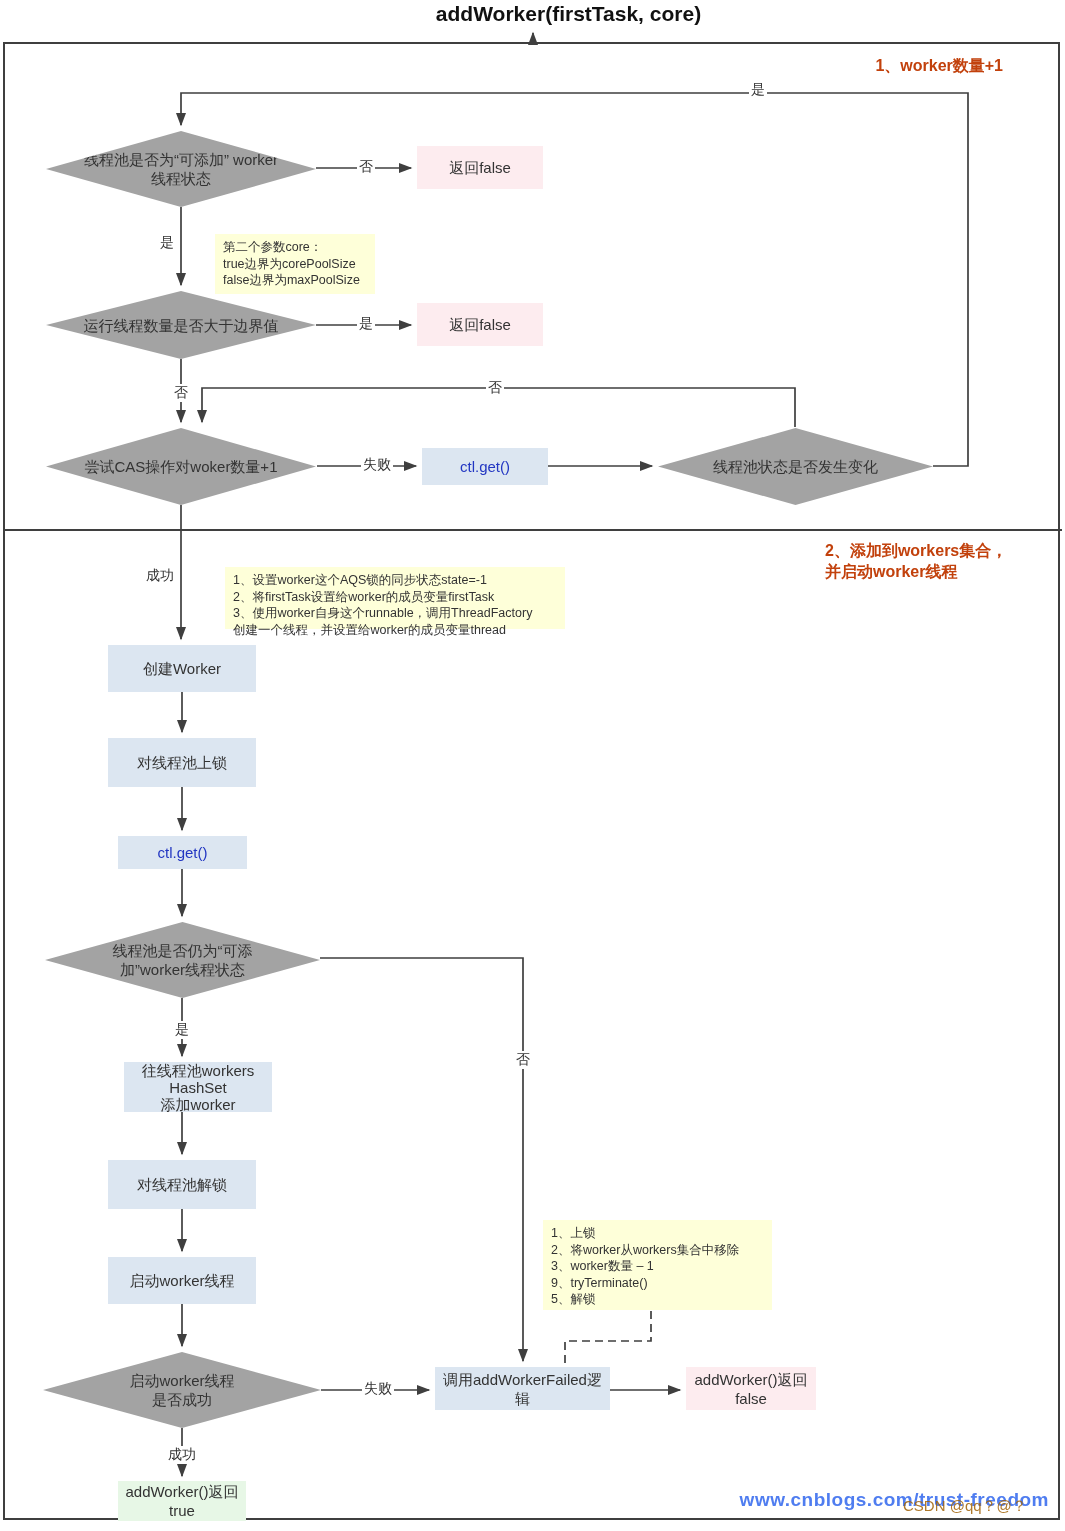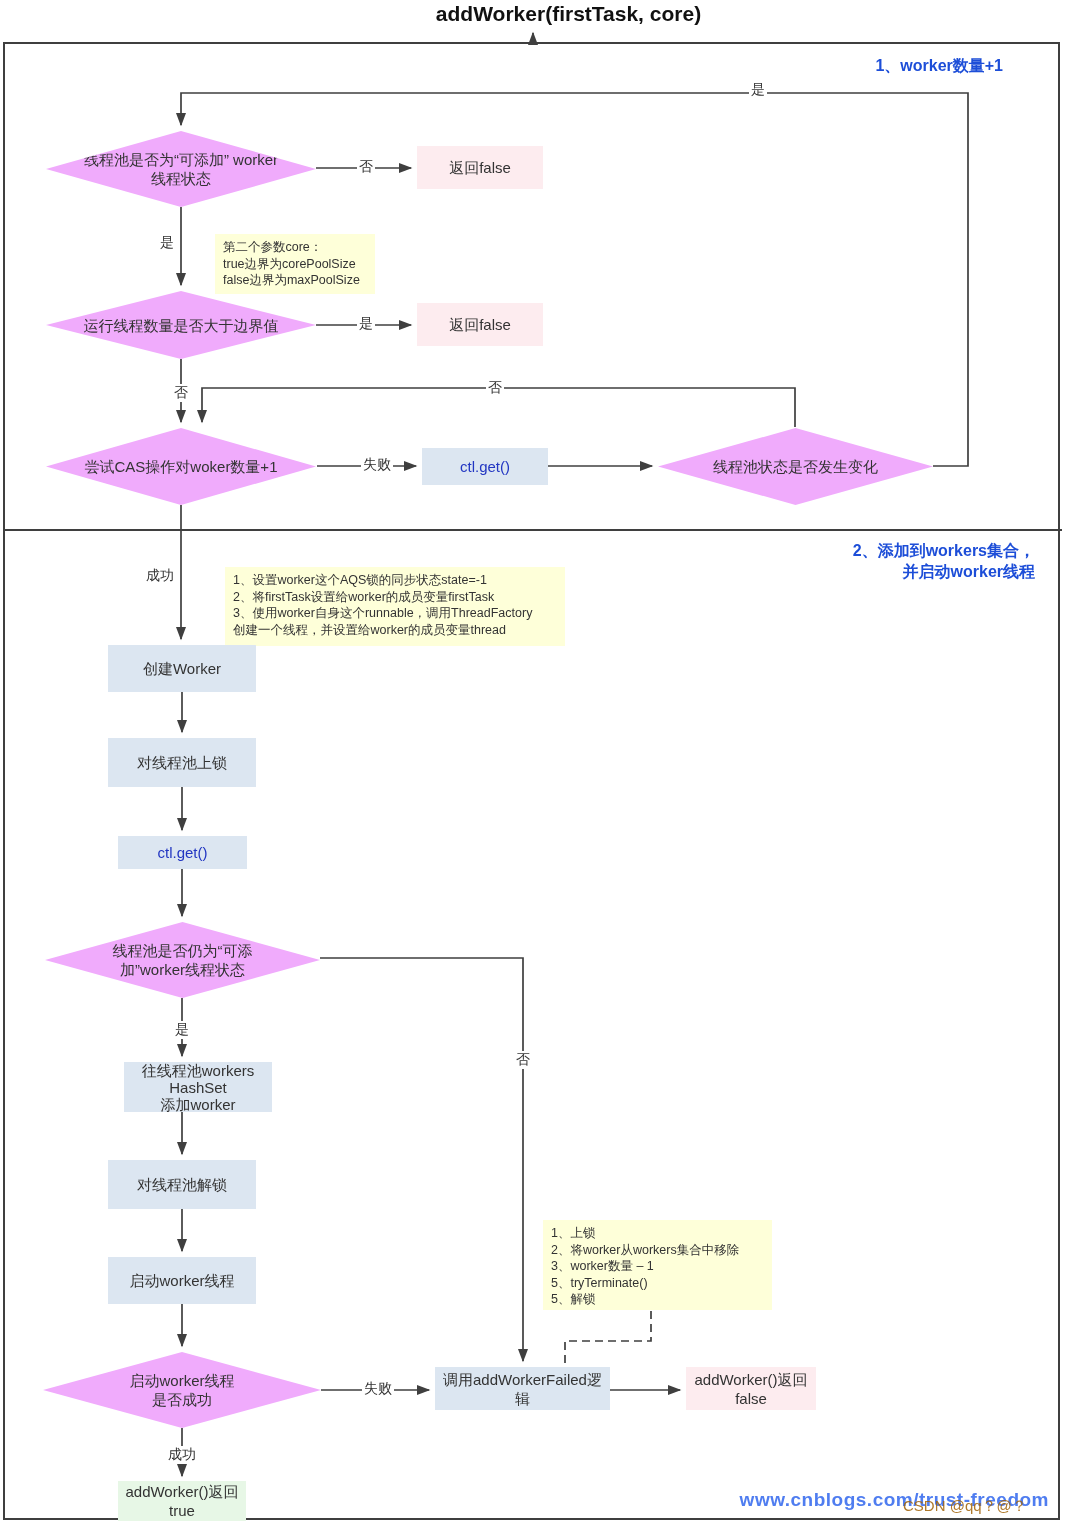--- a/index.html
+++ b/index.html
@@ -7,32 +7,32 @@
           font-family:"Liberation Sans","DejaVu Sans",sans-serif;color:#333;}
   .title{position:absolute;top:2px;left:0;width:100%;text-align:center;
          font-size:21px;font-weight:bold;color:#111;margin-left:36px;}
   .frame{position:absolute;left:3px;top:42px;width:1057px;height:1478px;
          border:2px solid #3f3f3f;box-sizing:border-box;}
   .divider{position:absolute;left:3px;top:529px;width:1059px;height:0;
            border-top:2px solid #3f3f3f;}
   svg.wires{position:absolute;left:0;top:0;width:1065px;height:1531px;pointer-events:none;}
   .node{position:absolute;display:flex;align-items:center;justify-content:center;
         text-align:center;font-size:15px;line-height:19px;box-sizing:border-box;}
-  .diamond{background:#f0abfc;clip-path:polygon(50% 0,100% 50%,50% 100%,0 50%);}
+  .diamond{background:#a3a3a3;clip-path:polygon(50% 0,100% 50%,50% 100%,0 50%);}
   .process{background:#dce6f1;}
   .pinkbox{background:#fdecef;}
   .greenbox{background:#e7f7e6;}
   .ctl{color:#2236c2;}
   .note{position:absolute;background:#feffd9;font-size:12.5px;line-height:16.5px;
         padding:5px 8px;box-sizing:border-box;text-align:left;color:#333;}
   .note span{display:block;}
   .elabel{position:absolute;transform:translate(-50%,-50%);background:#ffffff;
           font-size:14px;color:#333;padding:0 2px;white-space:nowrap;}
-  .redlabel{position:absolute;color:#1d4ed8;font-weight:bold;font-size:16px;
-            line-height:21px;text-align:right;white-space:nowrap;}
+  .redlabel{position:absolute;color:#c2410c;font-weight:bold;font-size:16px;
+            line-height:21px;text-align:left;white-space:nowrap;}
   .footer-link{position:absolute;top:1489px;right:16px;font-size:19px;font-weight:bold;
                color:#4f7df0;letter-spacing:0.5px;}
   .watermark{position:absolute;top:1497px;left:903px;font-size:15px;color:#a16207;
              opacity:0.85;white-space:nowrap;}
   .node span{display:block;width:100%;}
 </style>
 </head>
 <body>
 
 <div id="canvas">
@@ -93,21 +93,21 @@
     <span>false边界为maxPoolSize</span>
   </div>
 
   <div class="node diamond" style="left:46px;top:291px;width:270px;height:68px;padding:0 20px;">运行线程数量是否大于边界值</div>
   <div class="node pinkbox" style="left:417px;top:303px;width:126px;height:43px;">返回false</div>
 
   <div class="node diamond" style="left:46px;top:428px;width:270px;height:77px;padding:0 22px;">尝试CAS操作对woker数量+1</div>
   <div class="node process ctl" style="left:422px;top:448px;width:126px;height:37px;">ctl.get()</div>
   <div class="node diamond" style="left:658px;top:428px;width:275px;height:77px;padding:0 24px;">线程池状态是否发生变化</div>
 
-  <div class="note" style="left:225px;top:567px;width:340px;height:79px;">
+  <div class="note" style="left:225px;top:567px;width:340px;height:62px;">
     <span>1、设置worker这个AQS锁的同步状态state=-1</span>
     <span>2、将firstTask设置给worker的成员变量firstTask</span>
     <span>3、使用worker自身这个runnable，调用ThreadFactory</span>
     <span>创建一个线程，并设置给worker的成员变量thread</span>
   </div>
 
   <div class="node process" style="left:108px;top:645px;width:148px;height:47px;">创建Worker</div>
 
 
   <div class="node process" style="left:108px;top:738px;width:148px;height:49px;">对线程池上锁</div>
@@ -137,21 +137,21 @@
     <div>
         <span>启动worker线程</span>
          <span>是否成功</span>
       </div>
   </div>
 
   <div class="note" style="left:543px;top:1220px;width:229px;height:90px;">
     <span>1、上锁</span>
     <span>2、将worker从workers集合中移除</span>
     <span>3、worker数量 – 1</span>
-    <span>5、tryTerminate()</span>
+    <span>9、tryTerminate()</span>
     <span>5、解锁</span>
   </div>
 
   <div class="node process" style="left:435px;top:1367px;width:175px;height:43px;padding:0 6px;">调用addWorkerFailed逻辑</div>
 
   <div class="node pinkbox" style="left:686px;top:1367px;width:130px;height:43px;line-height:19px;">
     <div>
         <span>addWorker()返回</span>
          <span>false</span>
       </div>

